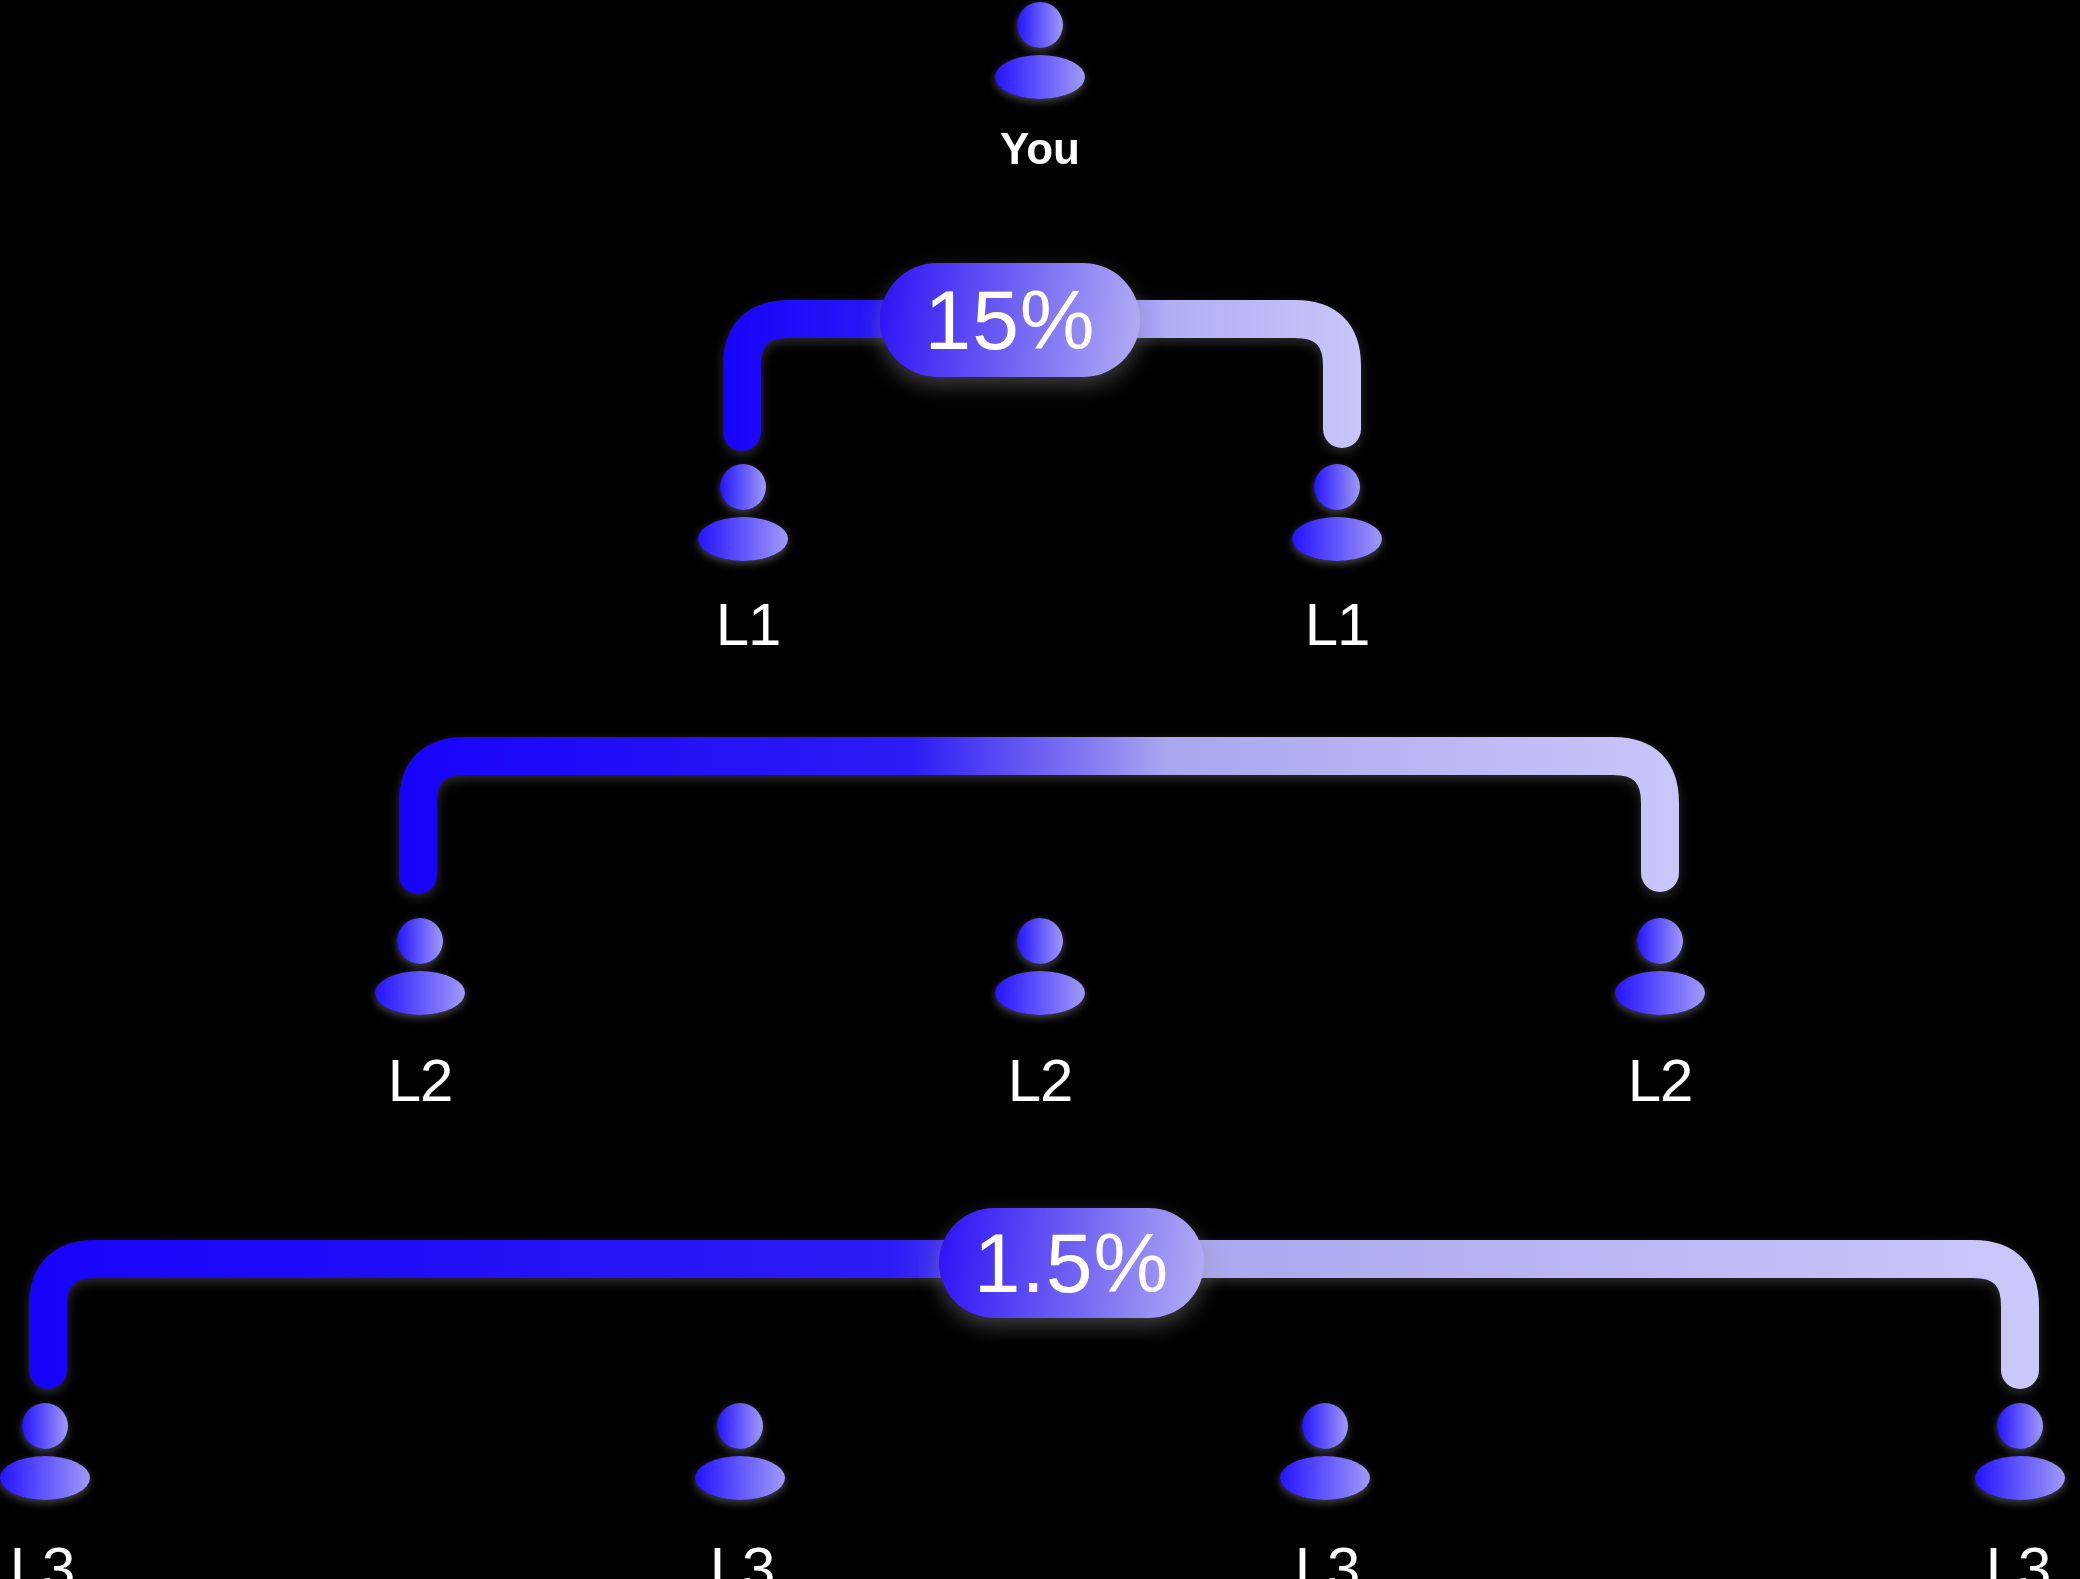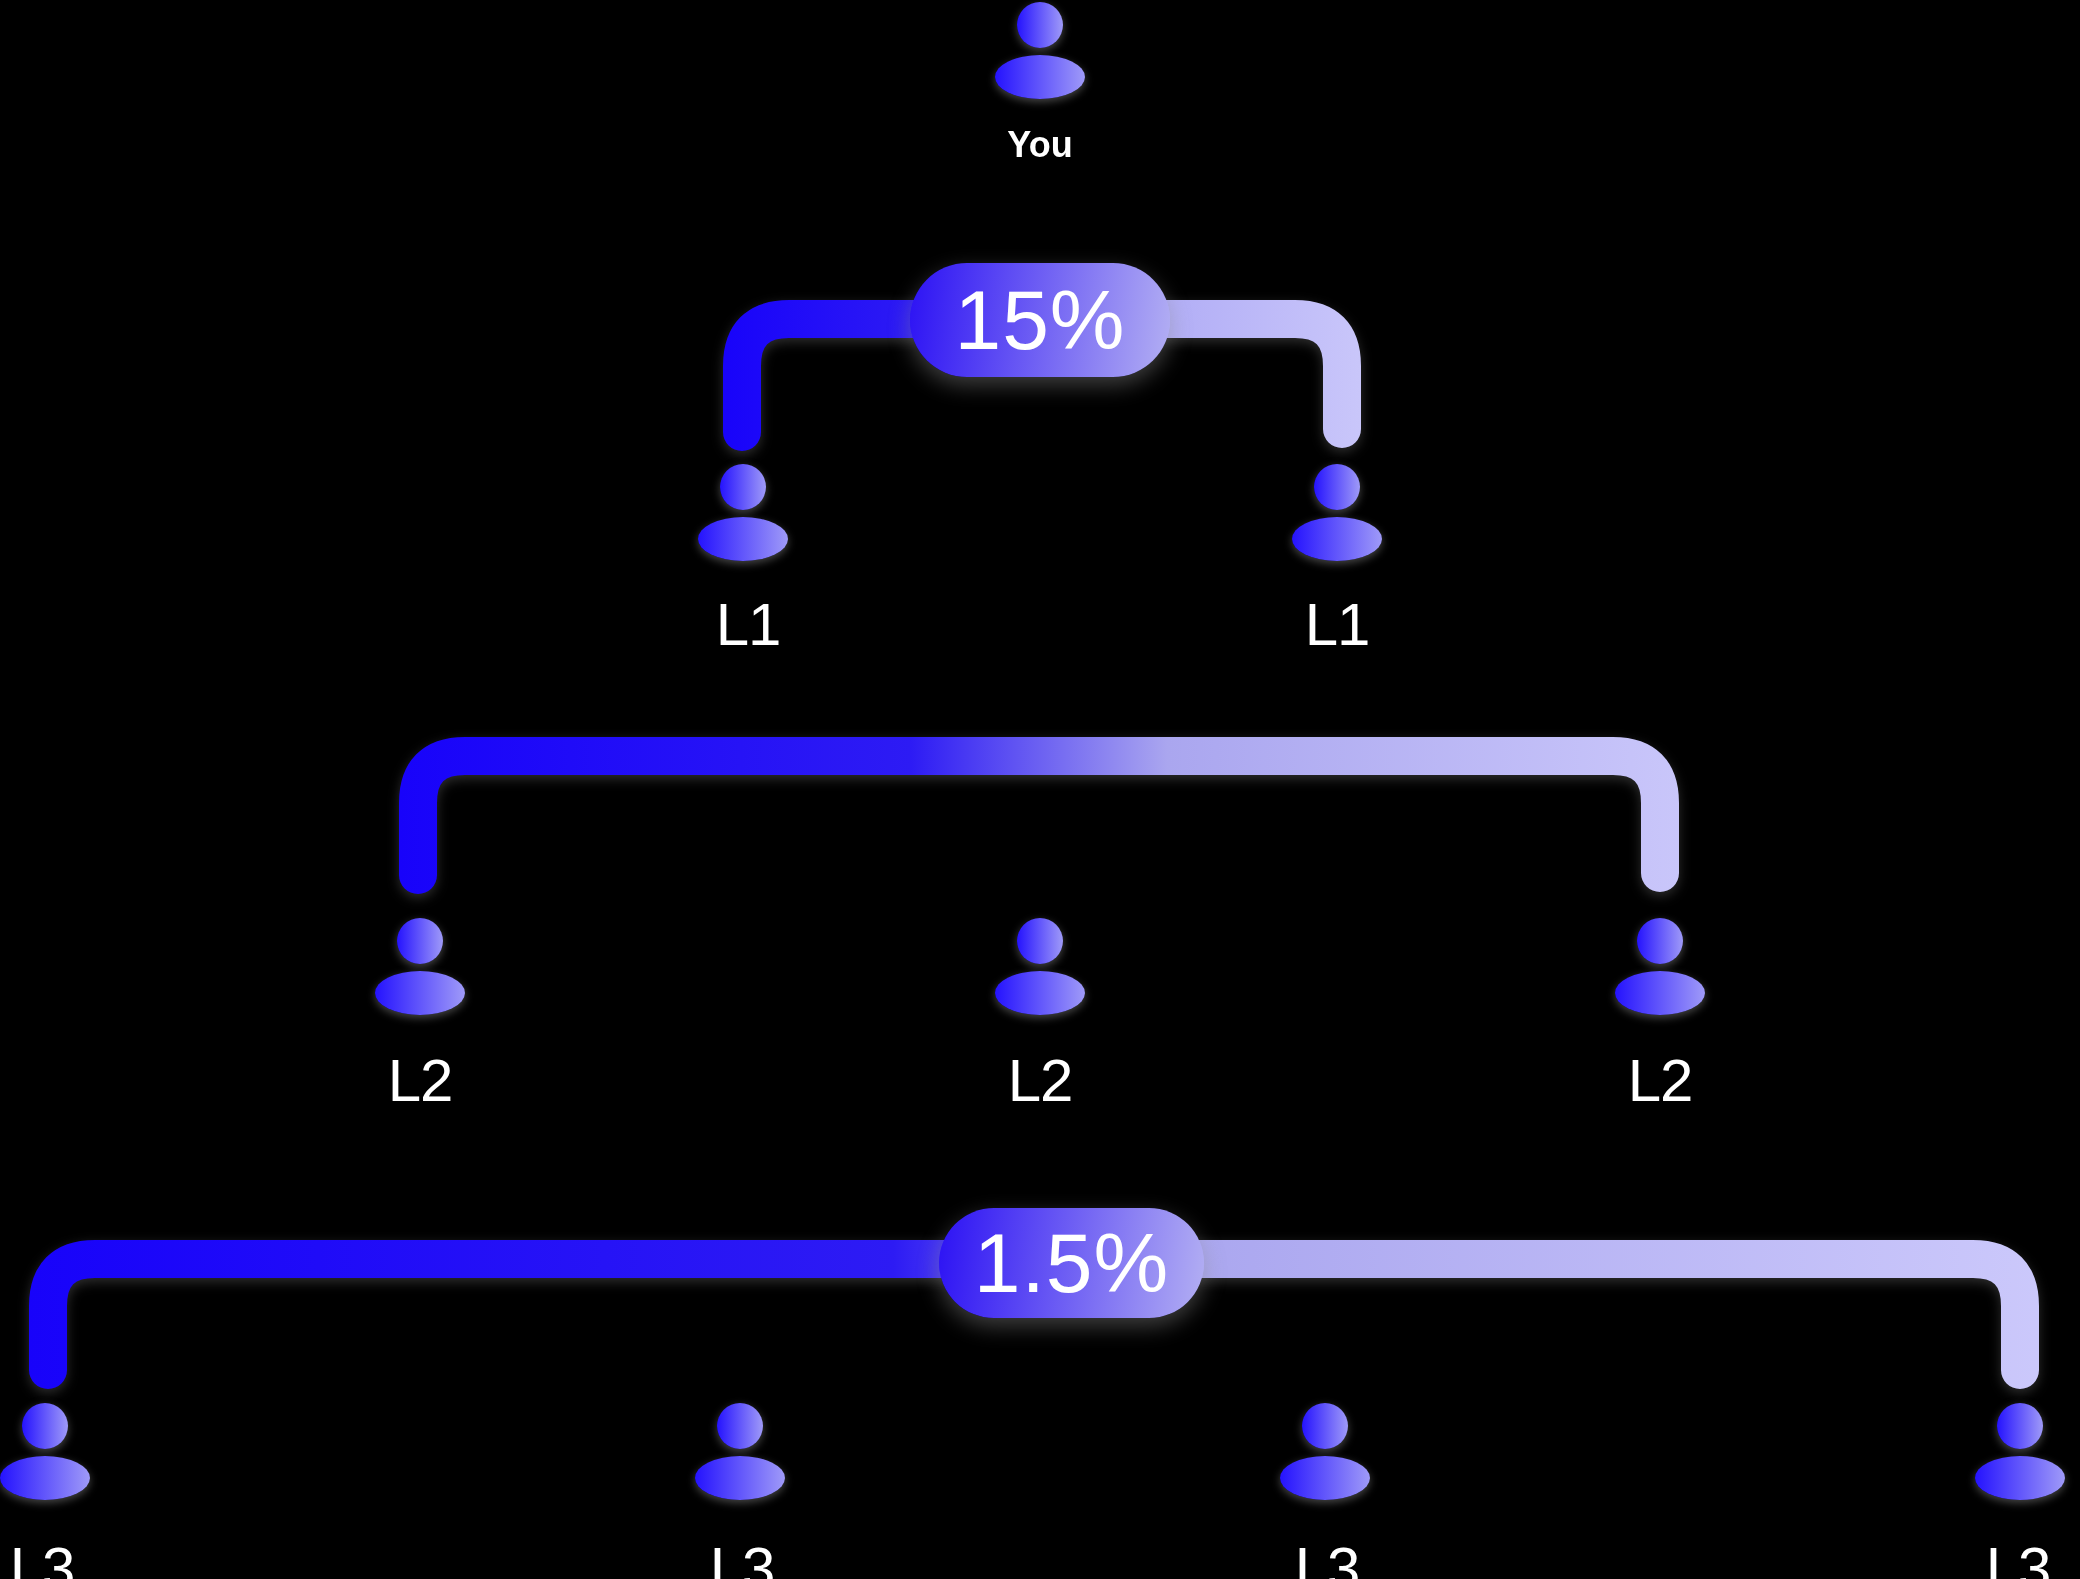--- a/index.html
+++ b/index.html
@@ -62,21 +62,21 @@
   .node-label {
     position: absolute;
     transform: translateX(-50%);
     color: #ffffff;
     font-size: 60px;
     font-weight: 400;
     letter-spacing: -1px;
     white-space: nowrap;
   }
   .root-label {
-    font-size: 36px;
+    font-size: 44px;
     font-weight: 700;
     letter-spacing: 0;
   }
 </style>
 </head>
 <body>
 
 <div class="canvas">
 
   <svg class="connectors" width="2080" height="1579" viewBox="0 0 2080 1579">
@@ -98,21 +98,21 @@
         <stop offset="0.43" stop-color="#2d1bf4"></stop>
         <stop offset="0.57" stop-color="#aaa6ef"></stop>
         <stop offset="1" stop-color="#cbc8fb"></stop>
       </linearGradient>
     </defs>
     <path d="M 742 432 V 366 Q 742 319 789 319 H 1295 Q 1342 319 1342 366 V 429" fill="none" stroke="url(#g1)" stroke-width="38" stroke-linecap="round" stroke-linejoin="round"></path>
     <path d="M 418 875 V 803 Q 418 756 465 756 H 1613 Q 1660 756 1660 803 V 873" fill="none" stroke="url(#g2)" stroke-width="38" stroke-linecap="round" stroke-linejoin="round"></path>
     <path d="M 48 1370 V 1306 Q 48 1259 95 1259 H 1973 Q 2020 1259 2020 1306 V 1370" fill="none" stroke="url(#g3)" stroke-width="38" stroke-linecap="round" stroke-linejoin="round"></path>
   </svg>
 
-  <div class="pill" style="left:910px; top:263px; width:260px; height:114px;">15%</div>
+  <div class="pill" style="left:880px; top:263px; width:260px; height:114px;">15%</div>
   <div class="pill" style="left:939px; top:1208px; width:265px; height:110px;">1.5%</div>
 
   <div class="person" style="left:995px; top:2px;">
     <div class="head"></div>
     <div class="body"></div>
   </div>
   <div class="node-label root-label" style="left:1040px; top:124px;">You</div>
 
   <div class="person" style="left:698px; top:464px;">
     <div class="head"></div>

